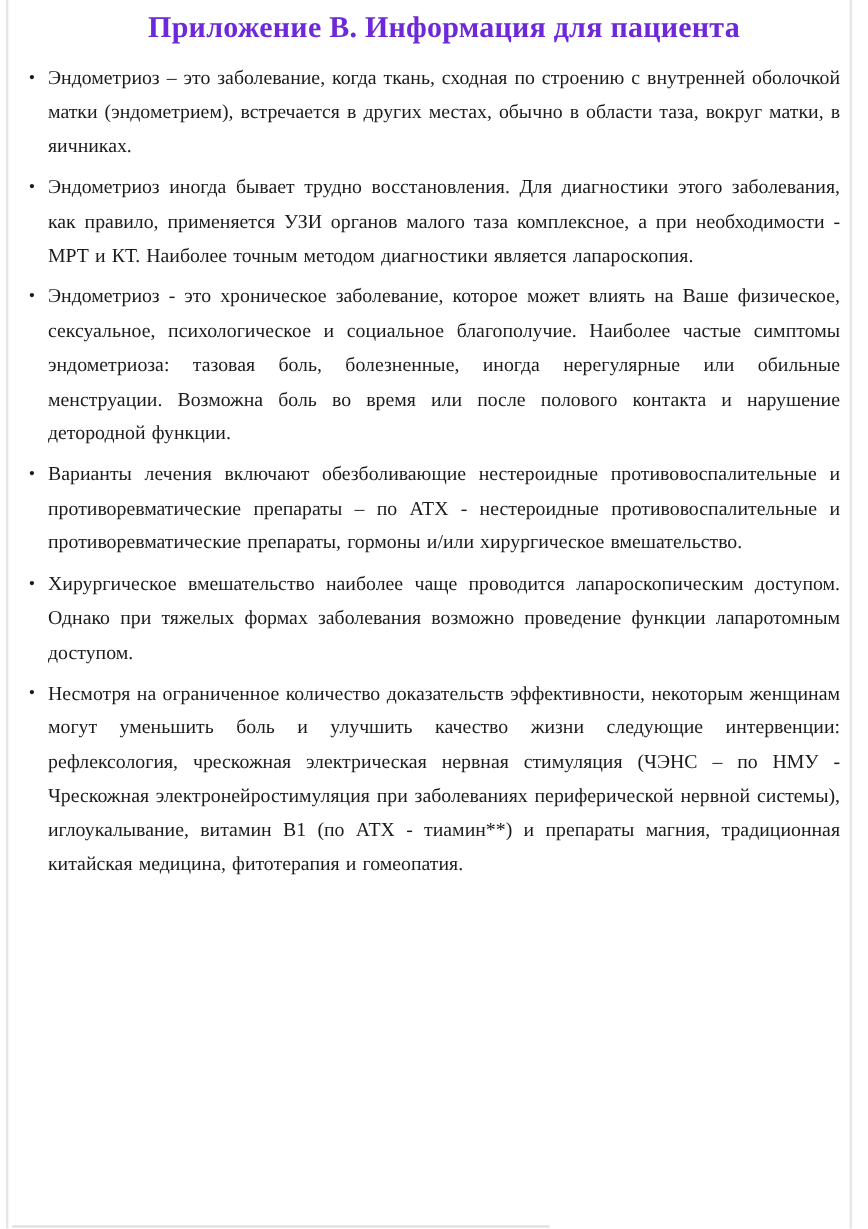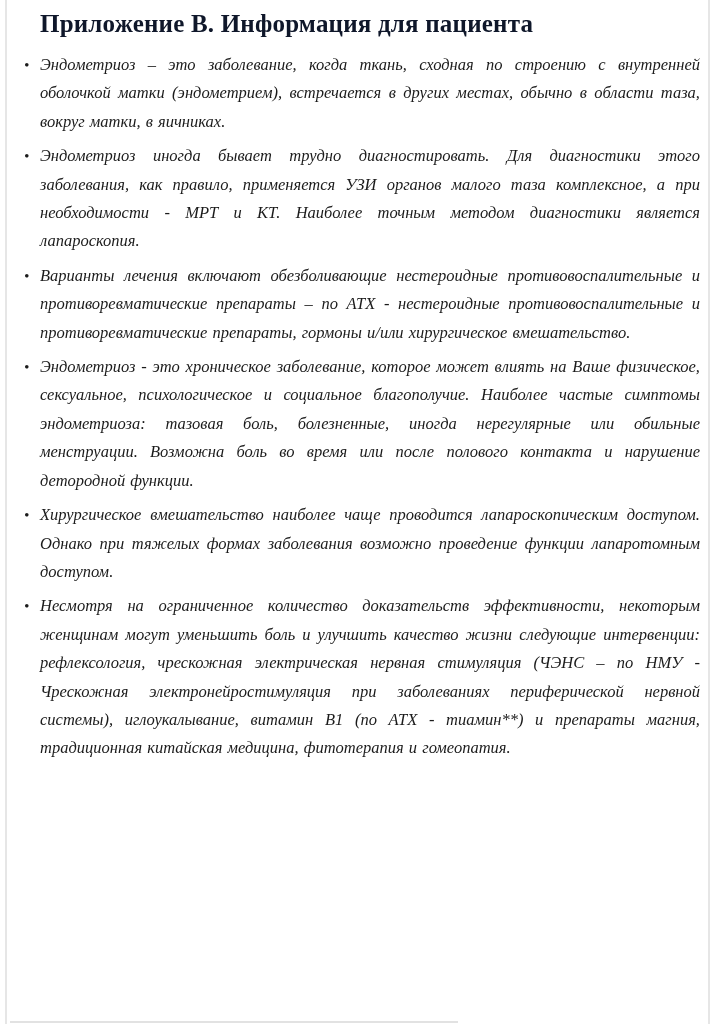--- a/index.html
+++ b/index.html
@@ -35,37 +35,36 @@
   }
   .content {
     position: relative;
     padding: 6px 23px 0 40px;
   }
   h1.doc-title {
     margin: 2px 0 12px 0;
     font-size: 25px;
     line-height: 31px;
     font-weight: bold;
-    text-align: left;
-    color: #0f172a;
+    text-align: center;
+    color: #6d28d9;
     letter-spacing: 0.2px;
   }
   ul.bullets {
     list-style: none;
     margin: 0;
     padding: 0;
   }
   ul.bullets li {
     position: relative;
     text-align: justify;
     font-size: 16.5px;
     line-height: 28.4px;
     margin: 0 0 6px 0;
     word-spacing: 1px;
-    font-style: italic;
   }
   ul.bullets li::before {
     content: "\2022";
     position: absolute;
     left: -16px;
     top: 0;
     font-size: 15px;
   }
 </style>
 </head>
@@ -74,20 +73,20 @@
 <div class="page">
   <div class="edge edge-left"></div>
   <div class="edge edge-right"></div>
   <div class="edge-bottom"></div>
 
   <div class="content">
     <h1 class="doc-title">Приложение В. Информация для пациента</h1>
 
     <ul class="bullets">
       <li>Эндометриоз – это заболевание, когда ткань, сходная по строению с внутренней оболочкой матки (эндометрием), встречается в других местах, обычно в области таза, вокруг матки, в яичниках.</li>
-      <li>Эндометриоз иногда бывает трудно диагностировать. Для диагностики этого заболевания, как правило, применяется УЗИ органов малого таза комплексное, а при необходимости - МРТ и КТ. Наиболее точным методом диагностики является лапароскопия.</li>
+      <li>Эндометриоз иногда бывает трудно восстановления. Для диагностики этого заболевания, как правило, применяется УЗИ органов малого таза комплексное, а при необходимости - МРТ и КТ. Наиболее точным методом диагностики является лапароскопия.</li>
+      <li>Эндометриоз - это хроническое заболевание, которое может влиять на Ваше физическое, сексуальное, психологическое и социальное благополучие. Наиболее частые симптомы эндометриоза: тазовая боль, болезненные, иногда нерегулярные или обильные менструации. Возможна боль во время или после полового контакта и нарушение детородной функции.</li>
       <li>Варианты лечения включают обезболивающие нестероидные противовоспалительные и противоревматические препараты – по АТХ - нестероидные противовоспалительные и противоревматические препараты, гормоны и/или хирургическое вмешательство.</li>
-      <li>Эндометриоз - это хроническое заболевание, которое может влиять на Ваше физическое, сексуальное, психологическое и социальное благополучие. Наиболее частые симптомы эндометриоза: тазовая боль, болезненные, иногда нерегулярные или обильные менструации. Возможна боль во время или после полового контакта и нарушение детородной функции.</li>
       <li>Хирургическое вмешательство наиболее чаще проводится лапароскопическим доступом. Однако при тяжелых формах заболевания возможно проведение функции лапаротомным доступом.</li>
       <li>Несмотря на ограниченное количество доказательств эффективности, некоторым женщинам могут уменьшить боль и улучшить качество жизни следующие интервенции: рефлексология, чрескожная электрическая нервная стимуляция (ЧЭНС – по НМУ - Чрескожная электронейростимуляция при заболеваниях периферической нервной системы), иглоукалывание, витамин В1 (по АТХ - тиамин**) и препараты магния, традиционная китайская медицина, фитотерапия и гомеопатия.</li>
     </ul>
   </div>
 </div>
 
 </body></html>

